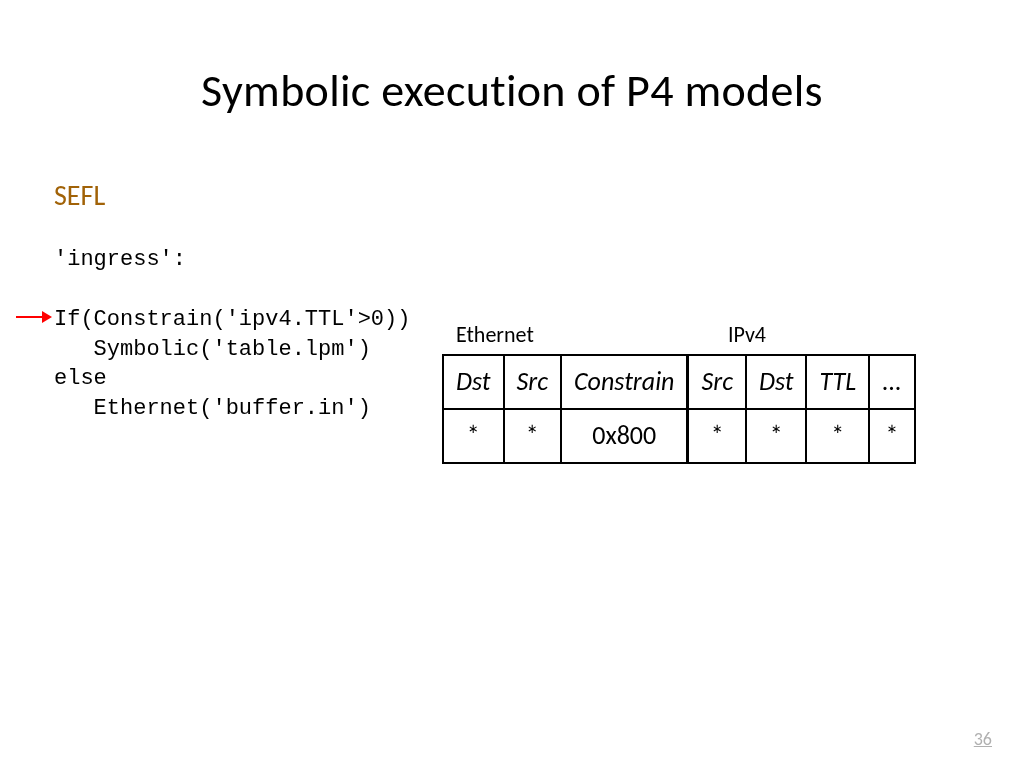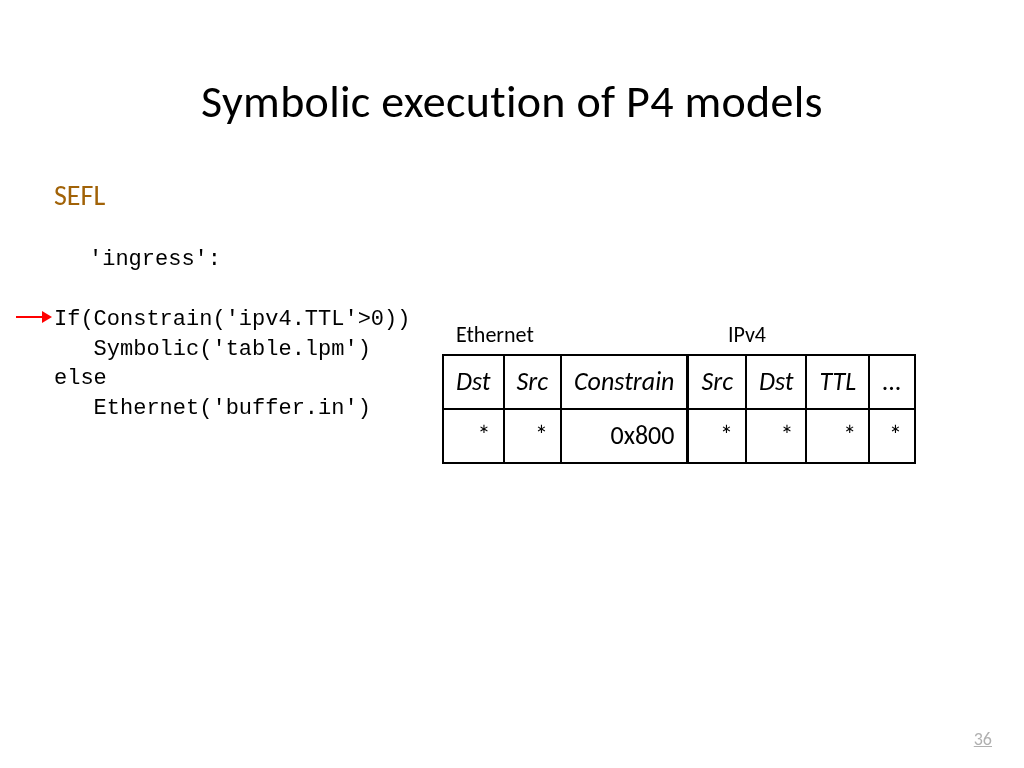--- a/index.html
+++ b/index.html
@@ -15,39 +15,38 @@
   }
   .title {
     position: absolute;
     top: 62px;
     left: 0;
     width: 1024px;
     text-align: center;
     font-size: 46px;
     font-weight: 400;
     letter-spacing: 0.3px;
-    margin-top: 11px;
   }
   .sefl {
     position: absolute;
     top: 178px;
     left: 54px;
     color: #a16207;
     font-size: 28px;
     font-weight: 400;
   }
   .code {
     position: absolute;
     left: 54px;
     font-family: Consolas, "Courier New", monospace;
     font-size: 22px;
     line-height: 1.35;
     white-space: pre;
   }
-  .code.ingress { top: 245px; margin-left: 35px; }
+  .code.ingress { top: 245px; }
   .code.block   { top: 305px; }
   .arrow {
     position: absolute;
     top: 316px;
     left: 16px;
     width: 34px;
     height: 2px;
     background: #ff0000;
   }
   .arrow::after {
@@ -72,21 +71,21 @@
     position: absolute;
     top: 354px;
     left: 442px;
     border-collapse: collapse;
   }
   .packet-table td {
     border: 2px solid #000;
     font-size: 26px;
     font-style: italic;
     padding: 6px 12px 8px 12px;
-    text-align: right;
+    text-align: center;
     vertical-align: middle;
     height: 38px;
   }
   .packet-table tr.vals td {
     font-style: normal;
   }
   .packet-table td.sep-left {
     border-left-width: 3px;
   }
   .page-num {

